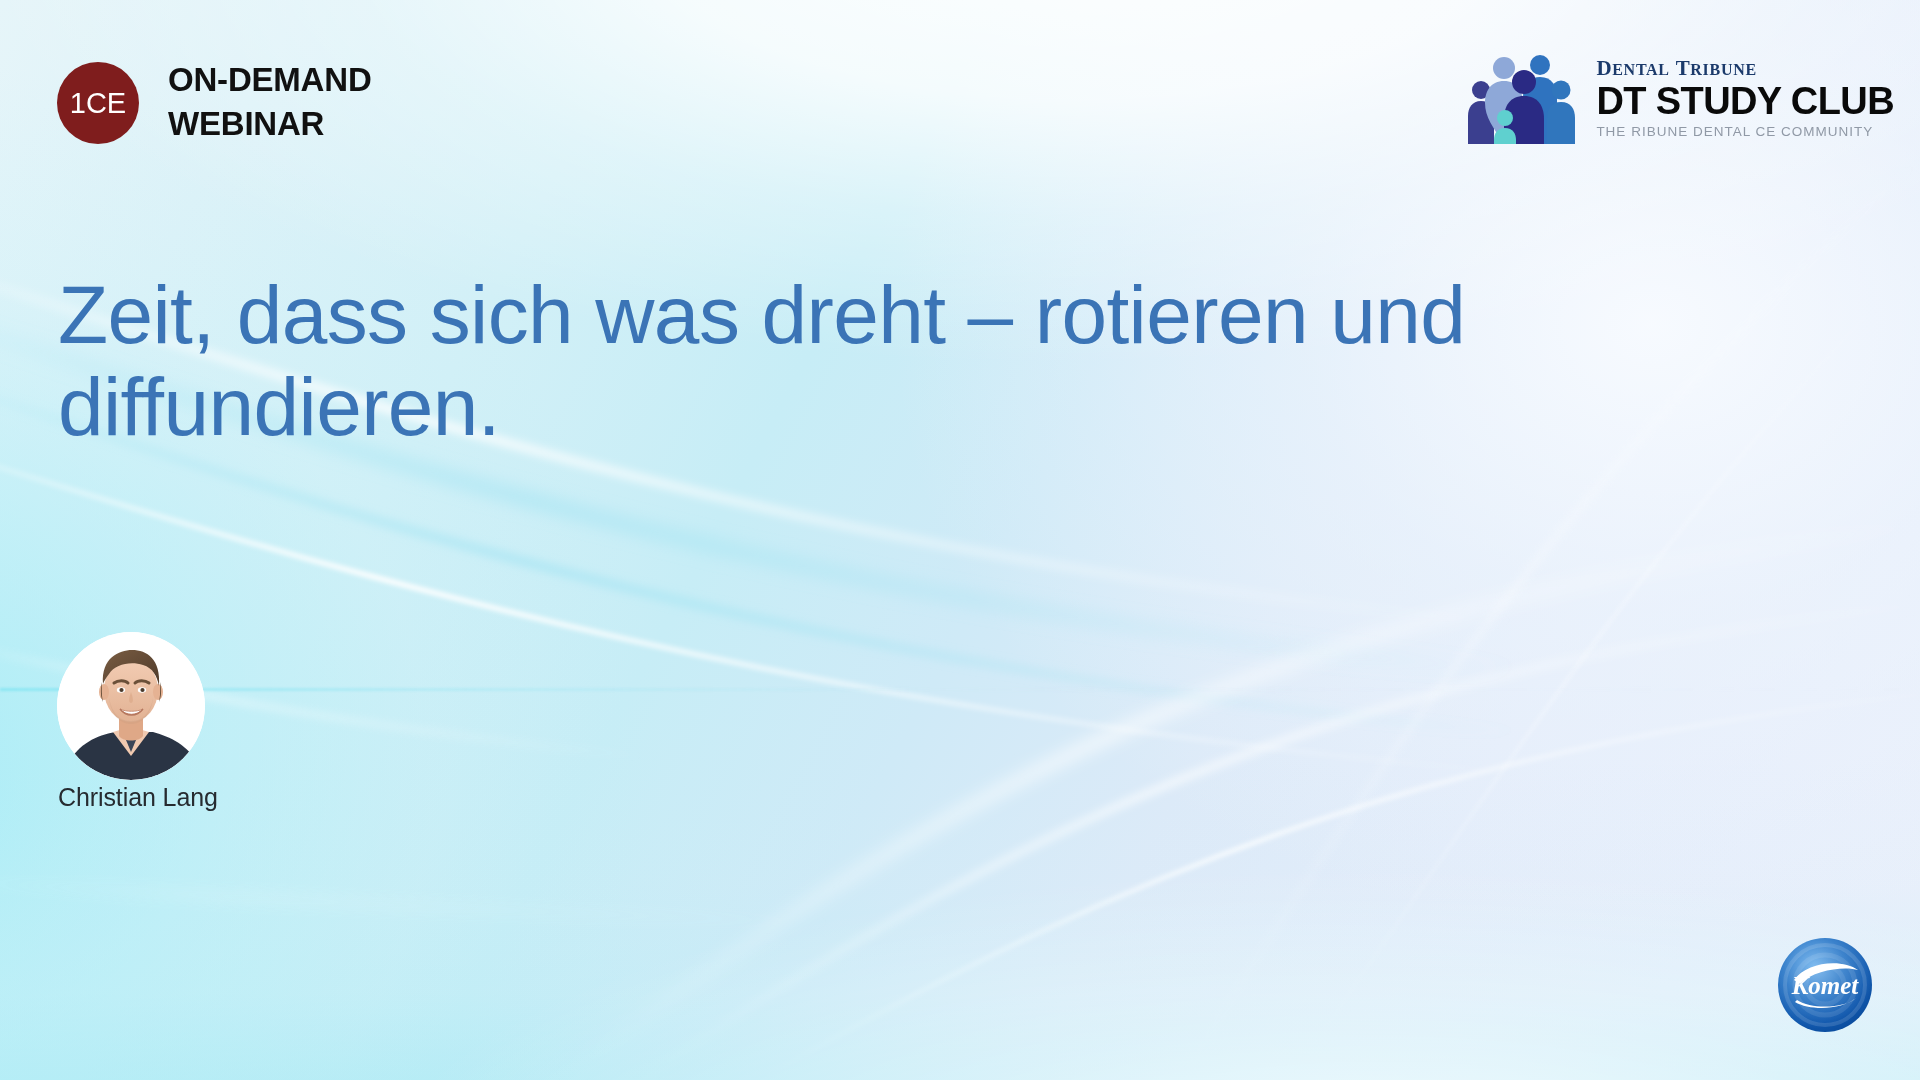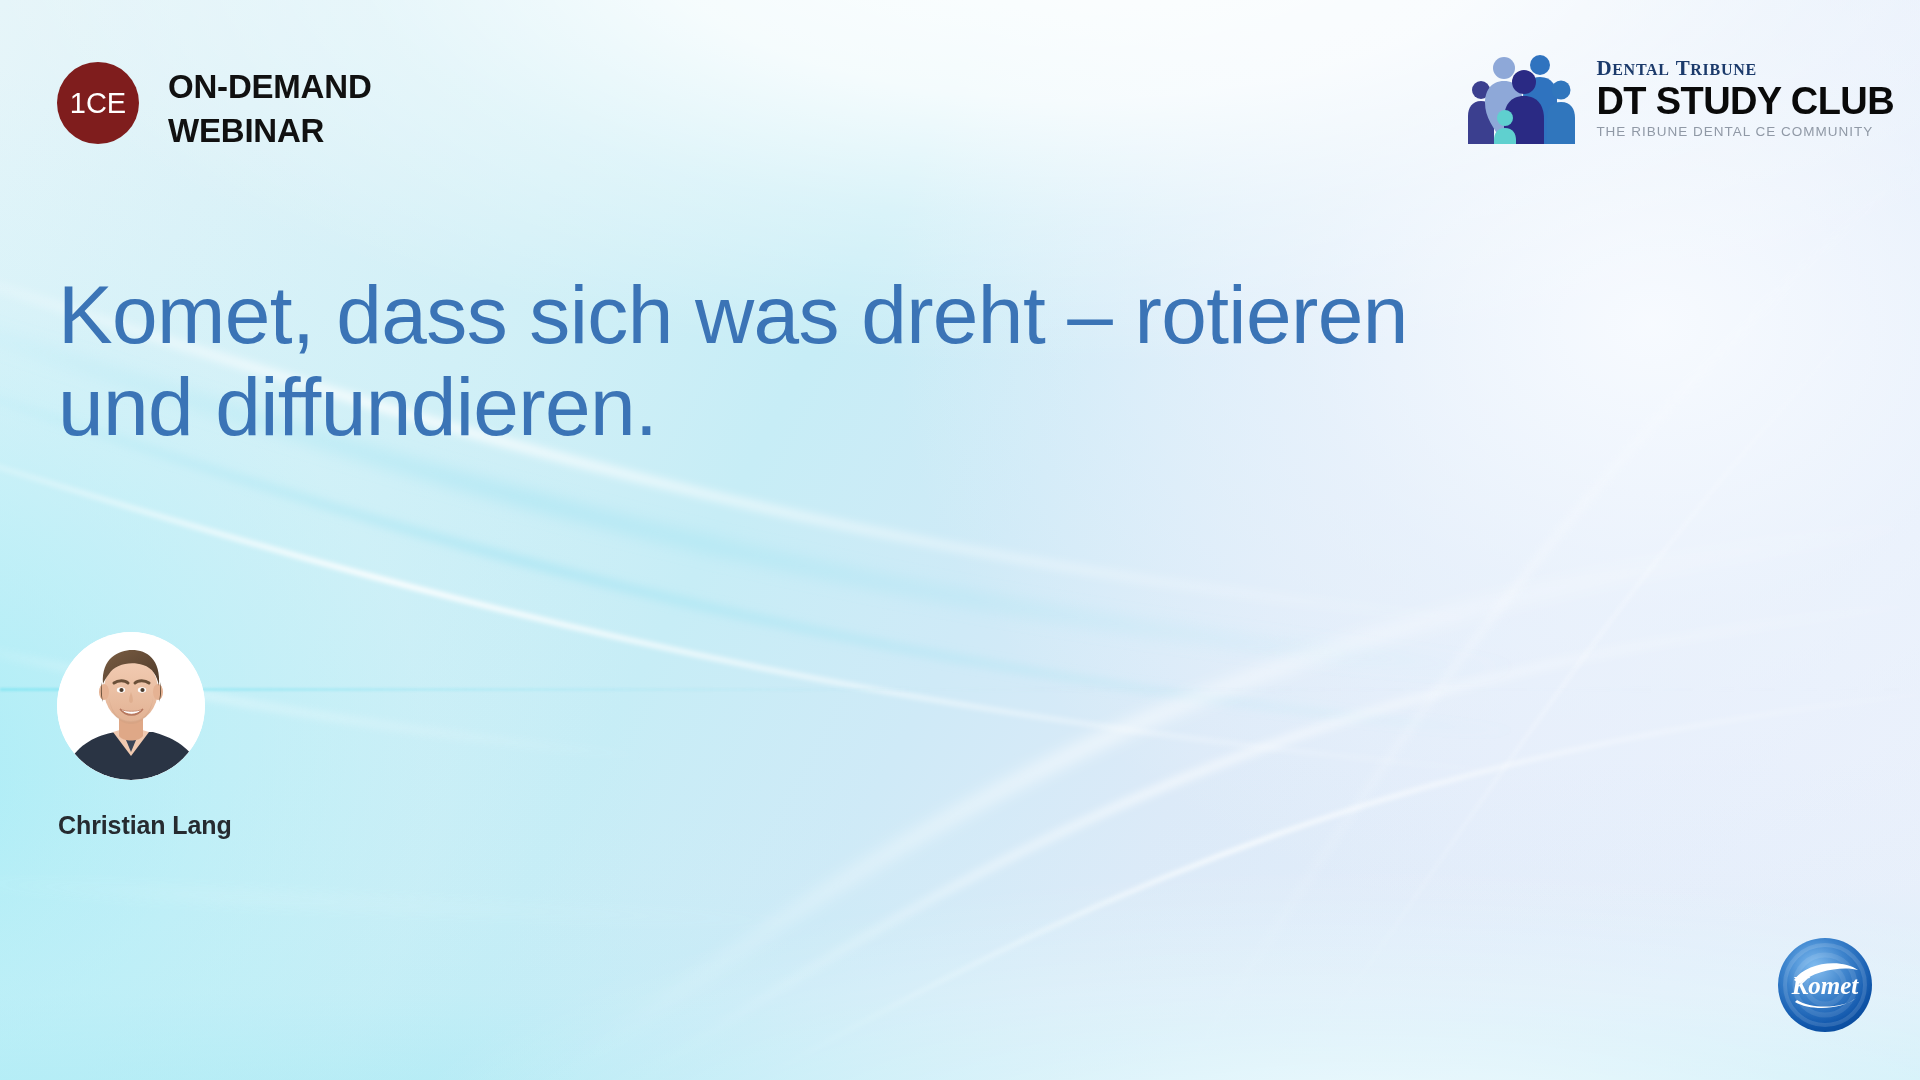--- a/index.html
+++ b/index.html
@@ -123,21 +123,20 @@
     position: absolute;
     left: 168px;
     top: 58px;
     color: #111111;
     font-weight: bold;
     font-size: 33px;
     line-height: 1.32;
     letter-spacing: -0.2px;
     font-family: "Liberation Sans", sans-serif;
     white-space: pre-line;
-    margin-top: 7px;
   }
 
   
   .dt-logo {
     position: absolute;
     right: 26px;
     top: 54px;
     display: flex;
     align-items: flex-start;
     gap: 20px;
@@ -194,24 +193,24 @@
     height: 148px;
     border-radius: 50%;
     background: #ffffff;
     overflow: hidden;
   }
   .speaker-avatar svg { display:block; width: 148px; height: 148px; }
 
   .speaker-name {
     position: absolute;
     left: 58px;
-    top: 811px;
+    top: 783px;
     color: #262b30;
     font-size: 25px;
-    font-weight: 700;
+    font-weight: 400;
     letter-spacing: -0.1px;
     font-family: "Liberation Sans", sans-serif;
   }
 
   
   .komet {
     position: absolute;
     right: 46px;
     bottom: 46px;
     width: 98px;
@@ -313,21 +312,21 @@
 
     <span class="dt-words">
       <div class="dt-tribune">
         <span>D</span><span class="sc">ENTAL</span>&nbsp;<span>T</span><span class="sc">RIBUNE</span>
       </div>
       <div class="dt-main">DT STUDY CLUB</div>
       <div class="dt-sub">THE RIBUNE DENTAL CE COMMUNITY</div>
     </span>
   </div>
 
-  <h1 class="slide-title">Komet, dass sich was dreht – rotieren und diffundieren.</h1>
+  <h1 class="slide-title">Zeit, dass sich was dreht – rotieren und diffundieren.</h1>
 
   <div class="speaker-avatar">
     <svg viewBox="0 0 148 148" aria-hidden="true">
       <defs>
         <clipPath id="avclip">
             <circle cx="74" cy="74" r="74"></circle>
           </clipPath>
         <linearGradient id="skin" x1="0" y1="0" x2="0" y2="1">
           <stop offset="0%" stop-color="#f3cdb4"></stop>
           <stop offset="100%" stop-color="#e2b294"></stop>

